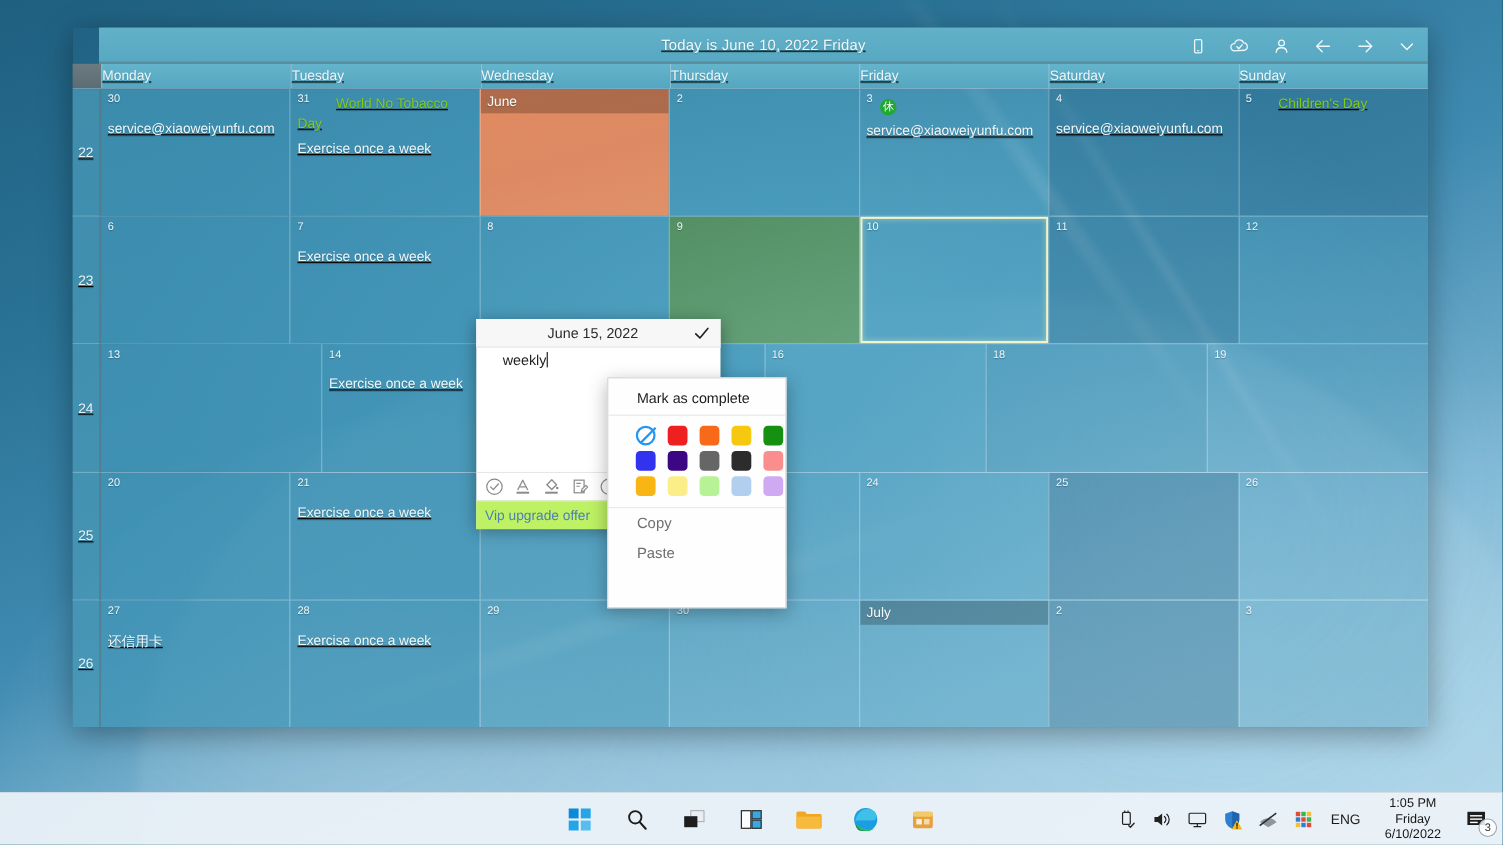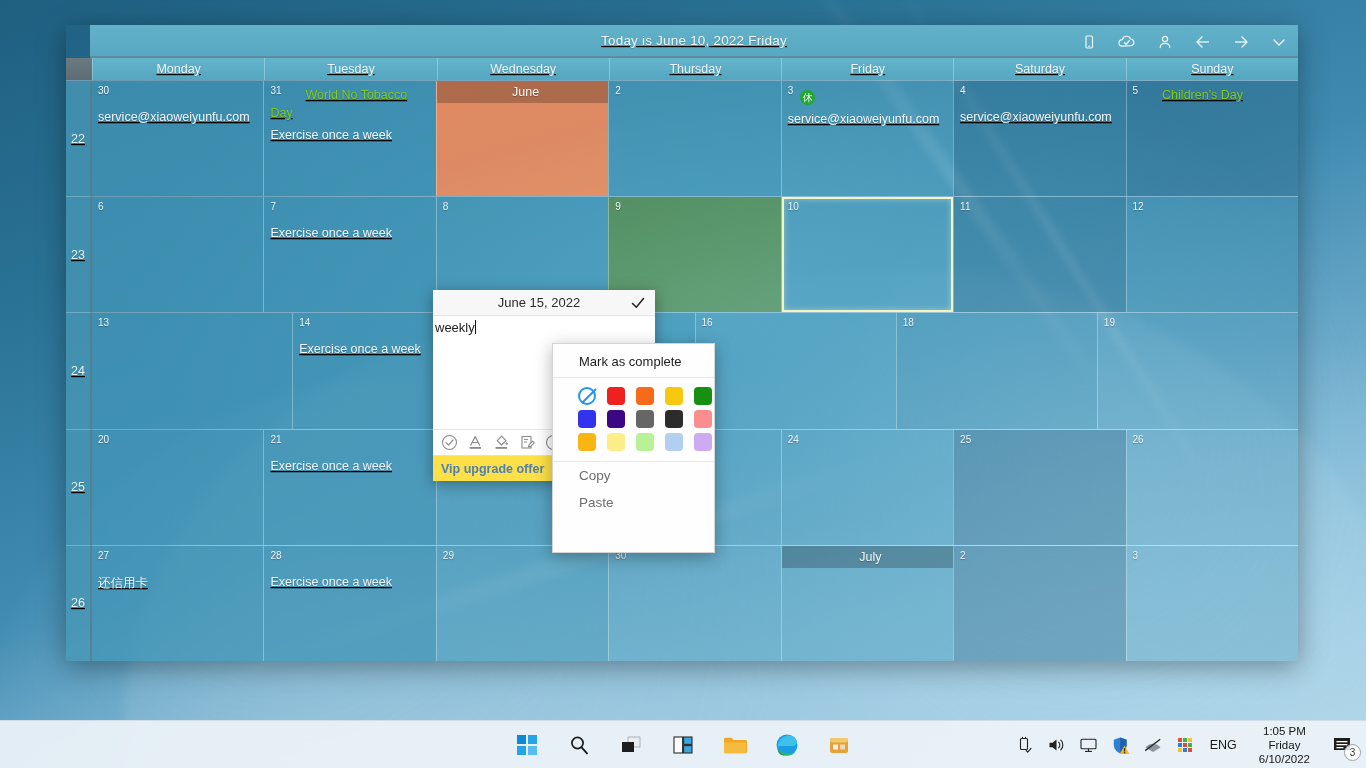--- a/index.html
+++ b/index.html
@@ -87,21 +87,20 @@
   }
   #cal-header-row .corner {
     width: 26px;
     background: linear-gradient(180deg, #6a7a80 0%, #5d6d74 100%);
   }
   #cal-header-row .dayname {
     flex: 1 1 0;
     background: linear-gradient(180deg, #64b4cc 0%, #55a6c0 100%);
     color: #eef7f9;
     font-size: 12.5px;
-    text-align: center;
     line-height: 22px;
     border-left: 1px solid rgba(255,255,255,.30);
     text-shadow: 0 1px 1px rgba(0,0,0,.18);
   }
   #cal-header-row .dayname:first-of-type { border-left: none; }
 
   #cal-grid {
     display: flex;
     height: 581px;
     border-top: 1px solid rgba(255,255,255,.35);
@@ -190,21 +189,20 @@
   .month-band {
     position: absolute;
     left: 0; top: 0; right: 0;
     height: 22px;
     background: rgba(0,0,0,.22);
     padding-left: 6px;
     line-height: 22px;
     font-size: 12.5px;
     color: #f6fbfc;
     text-shadow: 0 1px 1px rgba(0,0,0,.3);
-    text-align: center;
   }
   .day-cell.has-band { padding-top: 0; }
   .today-ring {
     position: absolute; inset: 0;
     border: 2px solid #f2f4c8;
     box-shadow: 0 0 8px 2px rgba(240,245,190,.75), inset 0 0 6px rgba(240,245,190,.45);
     pointer-events: none;
   }
 
   
@@ -236,42 +234,41 @@
     margin-right: 4px;
     cursor: pointer;
   }
   #note-body {
     flex: 1 1 auto;
     padding: 4px 4px 0 2px;
     font-size: 13px;
     color: #222;
     position: relative;
   }
-  #note-text { display: inline-block; }
+  #note-text { display: inline-block; margin-left: 22px; }
   #note-caret {
     display: inline-block;
     width: 1px; height: 14px;
     background: #111;
     vertical-align: -2px;
   }
   #note-toolbar {
     height: 26px;
     border-top: 1px solid #e6e6e6;
     display: flex; align-items: center;
     gap: 9px;
     padding-left: 8px;
   }
   #note-toolbar .nt-icon { cursor: pointer; display: flex; }
   #note-footer {
     height: 26px;
     border-top: 1px solid #e0e0e0;
     display: flex; align-items: center;
     padding-left: 8px;
-    background: #fde047;
-    font-weight: bold;
+    background: #bef264;
   }
   #vip-link {
     font-size: 12.5px;
     color: #4e7fb5;
     cursor: pointer;
   }
 
   
   #context-menu {
     position: absolute;

